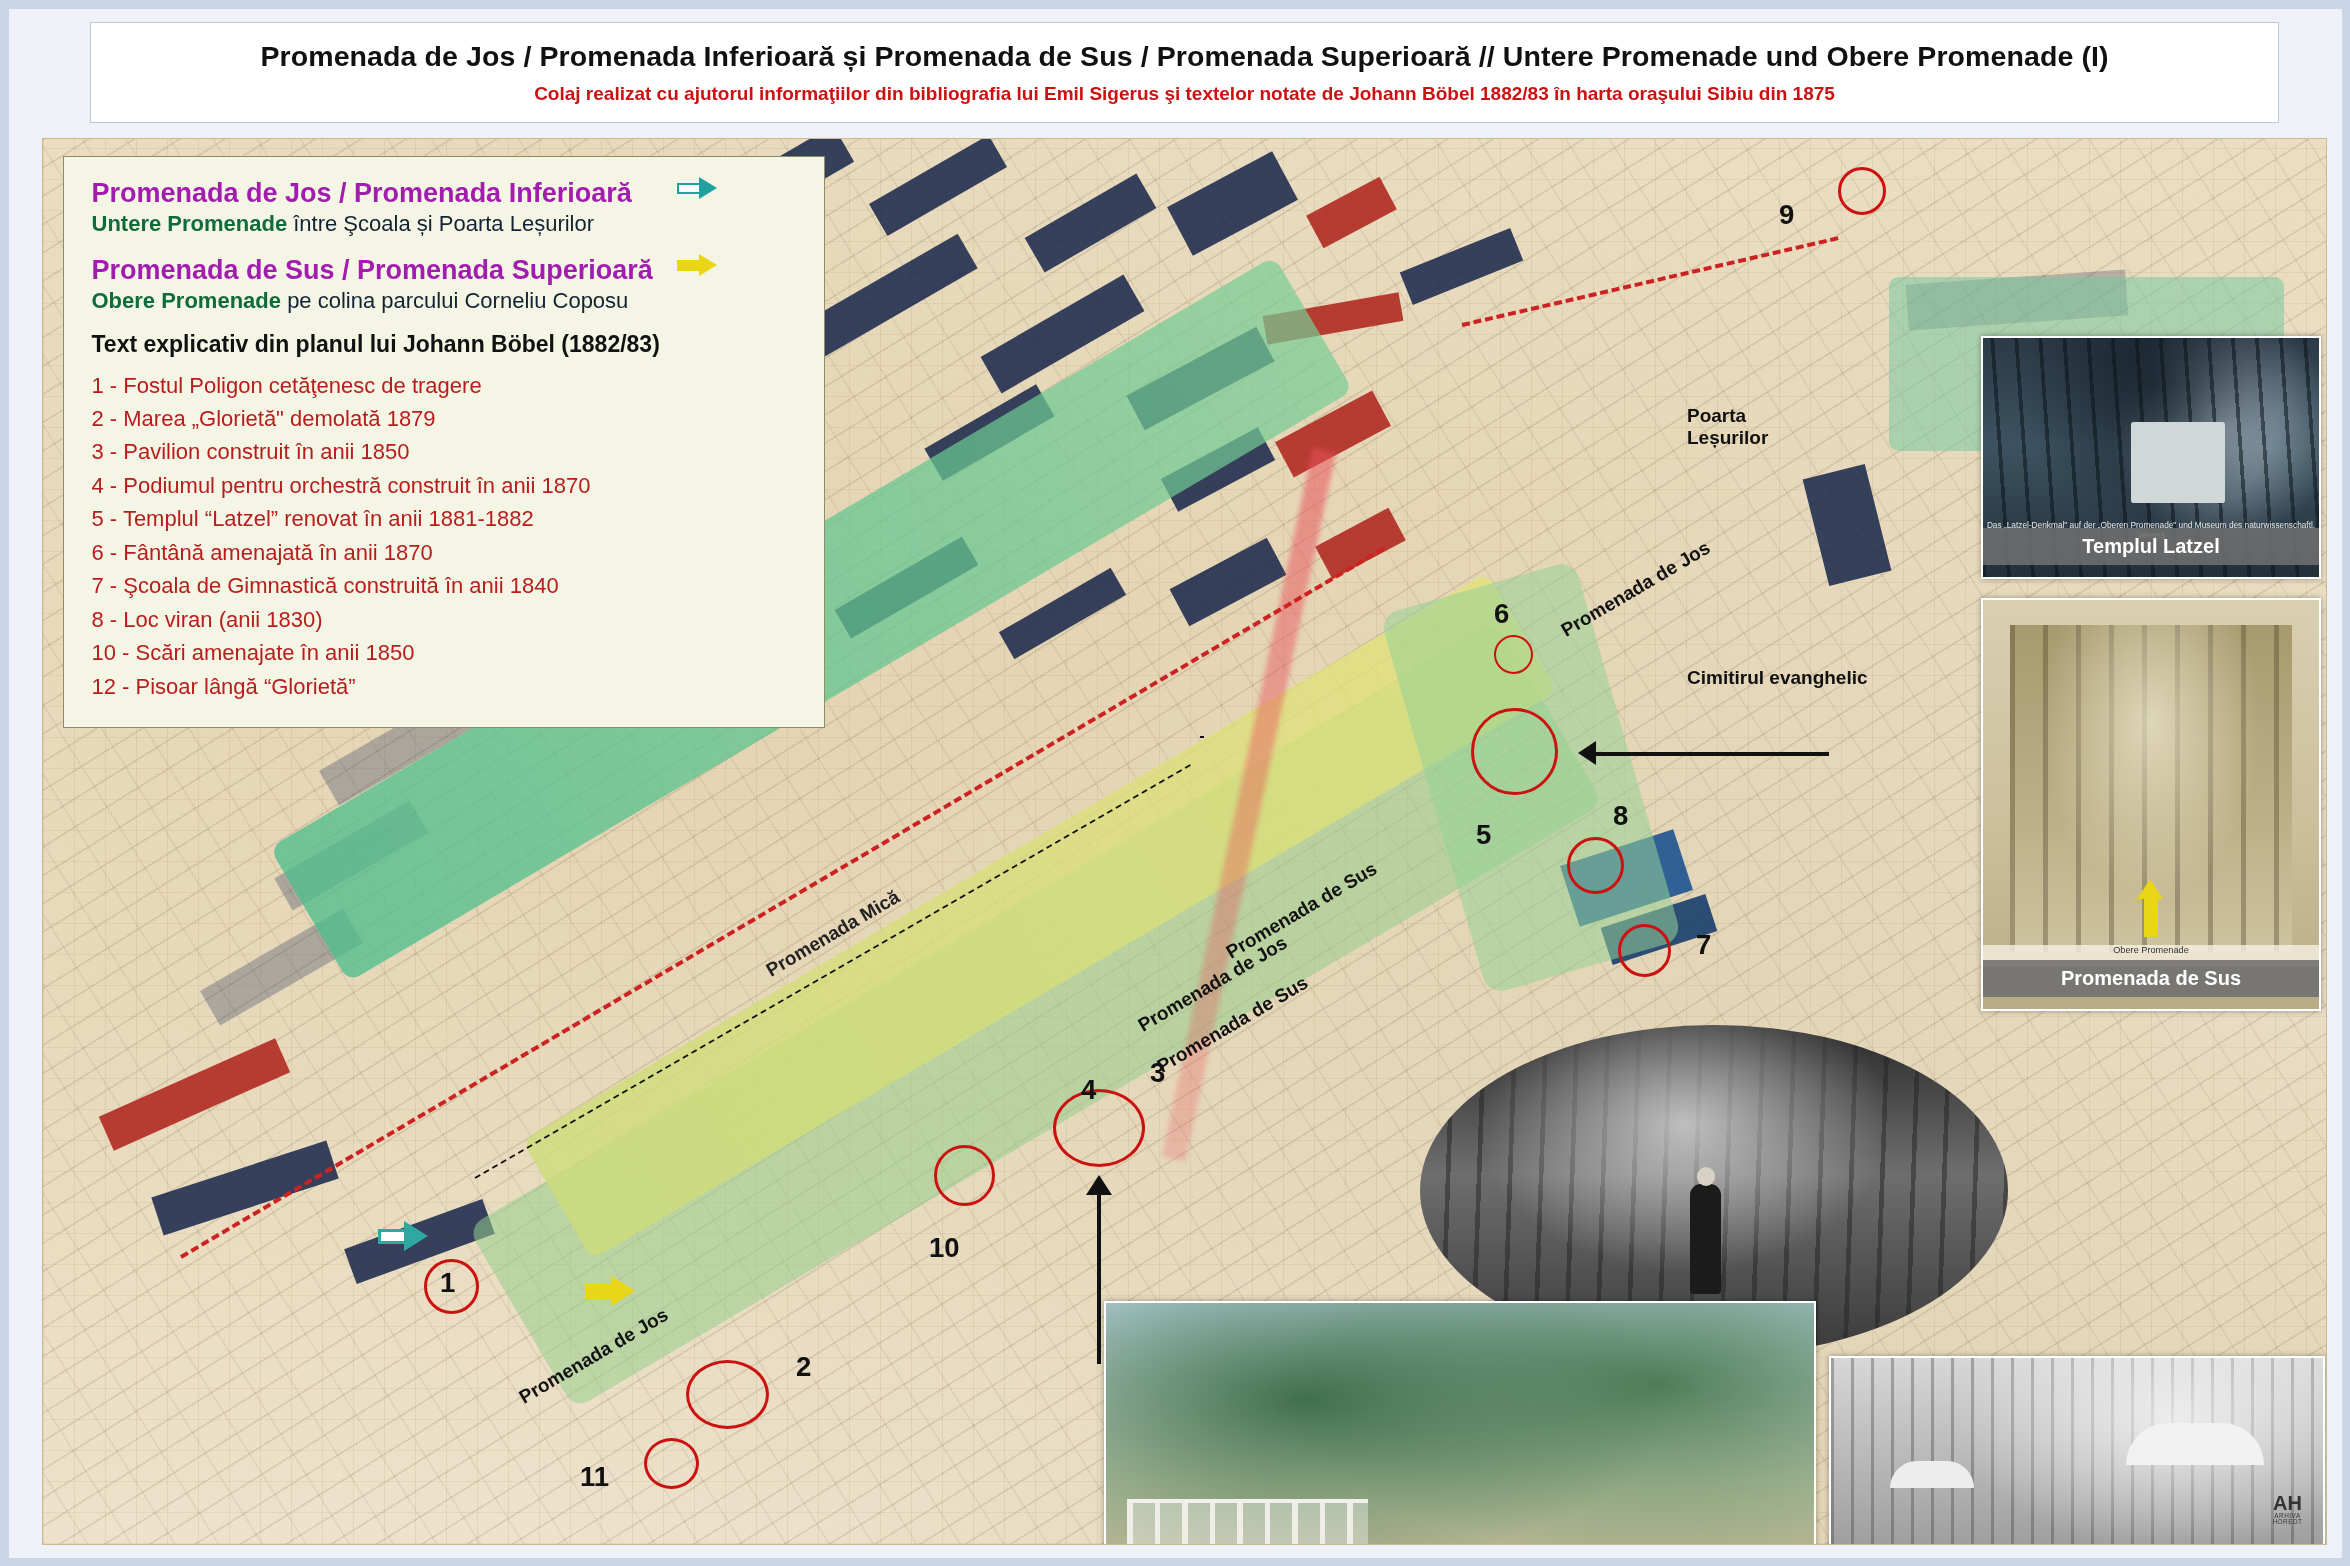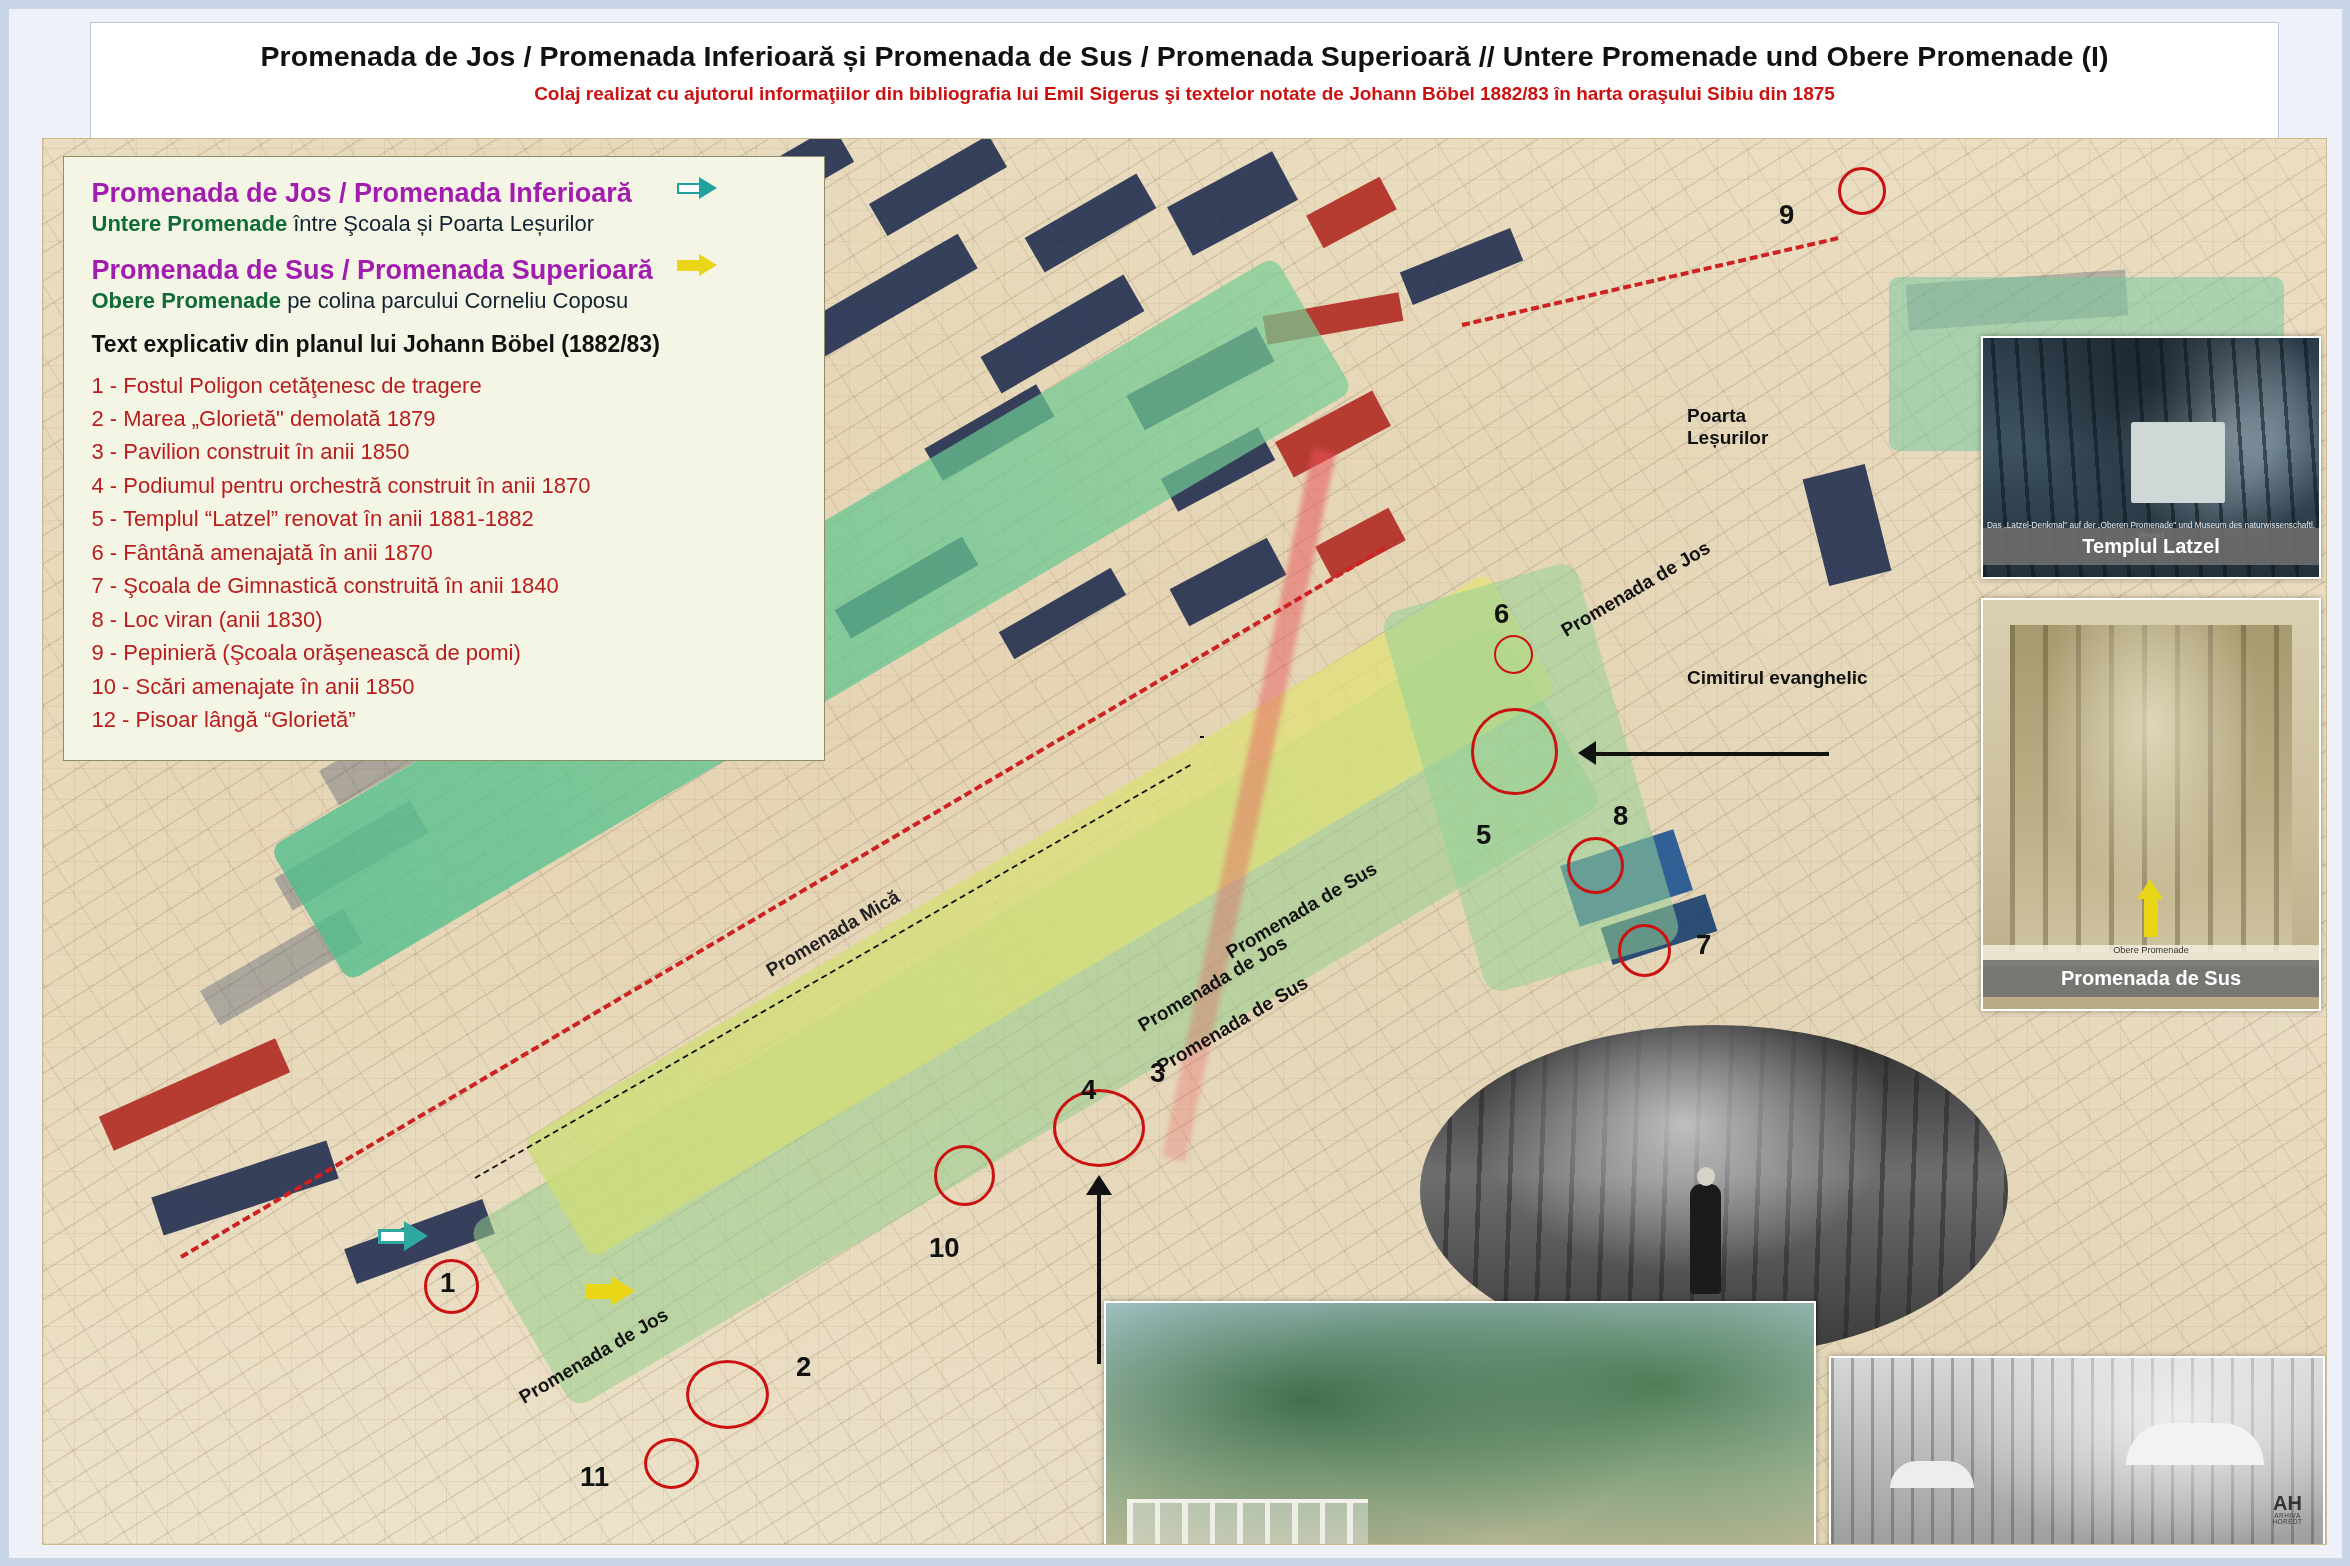--- a/index.html
+++ b/index.html
@@ -21,21 +21,21 @@
     background: #eef2f8;
     border: 9.2px solid #c9d6e8;
     padding: 0;
   }
   
   .header {
     position: absolute;
     left: 81px;
     top: 13px;
     width: 2189px;
-    height: 117px;
+    height: 101px;
     background: #ffffff;
     border: 1.8px solid #b9c8dd;
     box-sizing: border-box;
     text-align: center;
     padding-top: 18.4px;
   }
   .header-title {
     font-size: 28.5px;
     font-weight: bold;
     color: #111111;
@@ -557,21 +557,20 @@
       <div class="legend-heading">Text explicativ din planul lui Johann Böbel (1882/83)</div>
       <div class="legend-items">
         <div class="legend-item">1 - Fostul Poligon cetăţenesc de tragere</div>
         <div class="legend-item">2 - Marea „Glorietă" demolată 1879</div>
         <div class="legend-item">3 - Pavilion construit în anii 1850</div>
         <div class="legend-item">4 - Podiumul pentru orchestră construit în anii 1870</div>
         <div class="legend-item">5 - Templul “Latzel” renovat în anii 1881-1882</div>
         <div class="legend-item">6 - Fântână amenajată în anii 1870</div>
         <div class="legend-item">7 - Şcoala de Gimnastică construită în anii 1840</div>
         <div class="legend-item">8 - Loc viran (anii 1830)</div>
-        <div class="legend-item">9 - Pepinieră (Şcoala orăşenească de pomi)</div>
         <div class="legend-item">10 - Scări amenajate în anii 1850</div>
         <div class="legend-item">12 - Pisoar lângă “Glorietă”</div>
       </div>
     </div>
 
     <div class="mlabel" style="left:1644px;top:266px;line-height:1.15;">
       <div>Poarta</div>
       <div>Leșurilor</div>
     </div>
     <div class="mlabel" style="left:1644px;top:528px;">Cimitirul evanghelic</div>

